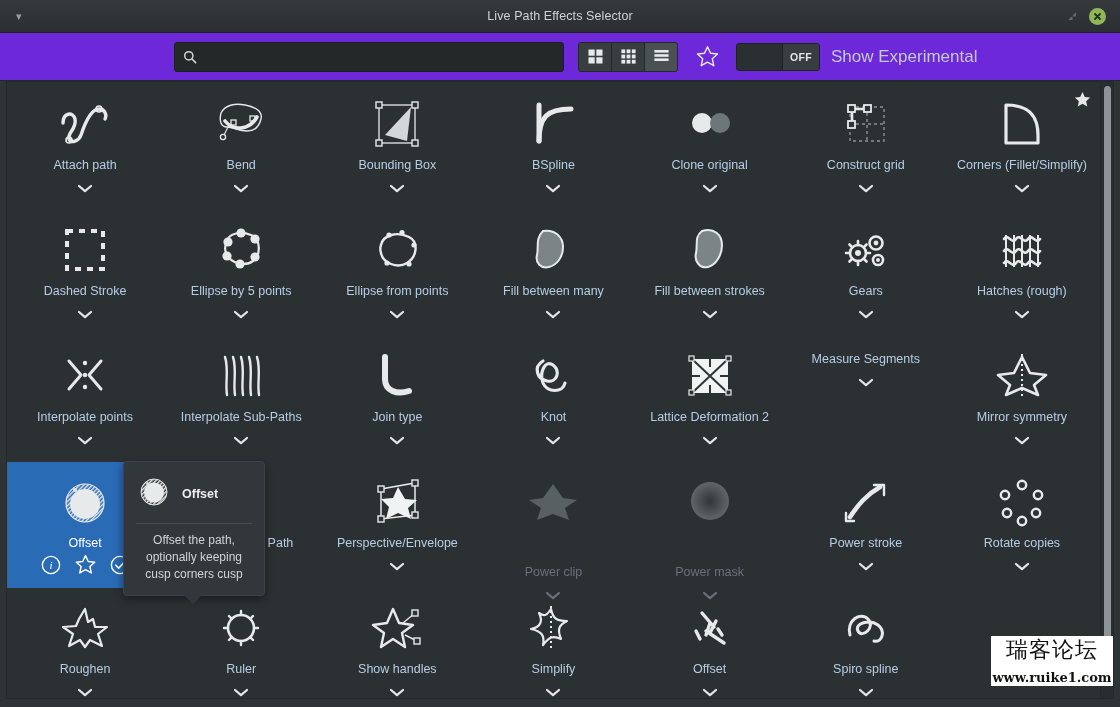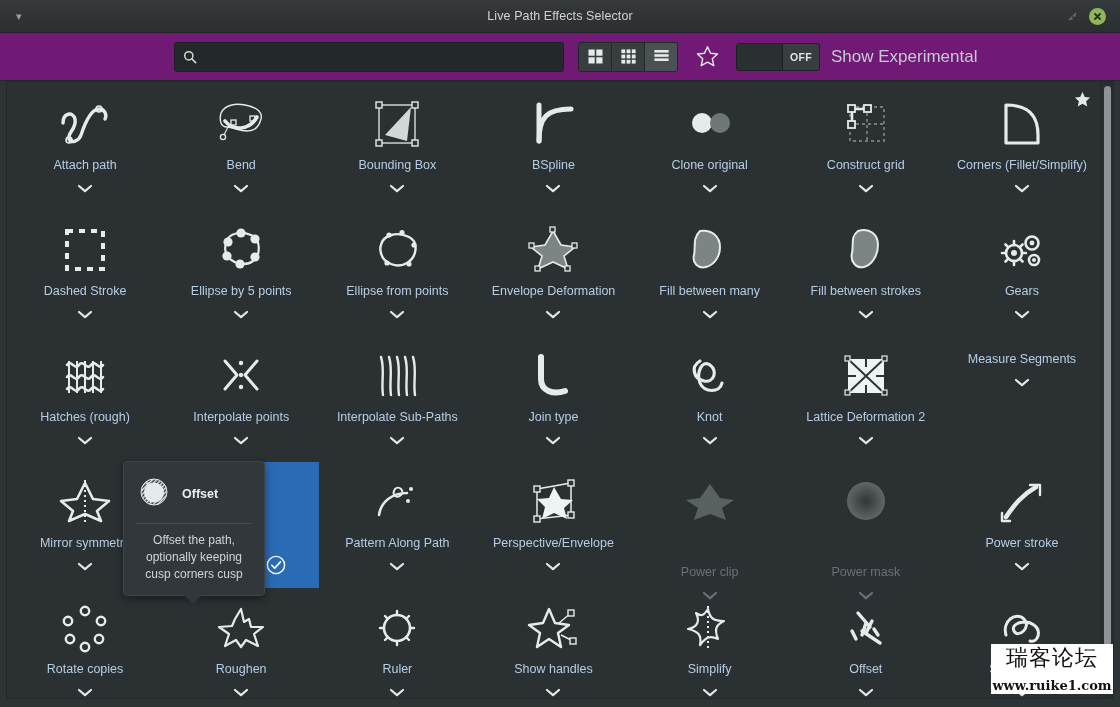--- a/index.html
+++ b/index.html
@@ -34,21 +34,21 @@
   .icon-restore { width:13px;height:13px; display:block; opacity:.55;}
   .btn-close {
     width: 17px; height: 17px; border-radius: 50%;
     background: #8fb65a; display:flex; align-items:center; justify-content:center;
   }
   .btn-close svg { display:block; }
 
   
   .toolbar {
     height: 48px; flex: 0 0 48px;
-    background: #701a75;
+    background: #6d28d9;
     display: flex; align-items: center;
     padding: 0 14px;
     border-bottom: 1px solid #23282a;
   }
   .search-wrap {
     margin-left: 160px;
     width: 390px; height: 30px;
     background: #232829;
     border: 1px solid #1c2022;
     border-radius: 3px;
@@ -178,21 +178,21 @@
   .tt-body { color:#cfd5d7; font-size:12px; text-align:center; line-height:1.42; }
   .tt-arrow {
     position:absolute; left: 60px; bottom: -9px;
     width: 0; height: 0;
     border-left: 9px solid transparent;
     border-right: 9px solid transparent;
     border-top: 9px solid #31373a;
   }
   
   .watermark {
-    position:absolute; right: 0; bottom: 4px;
+    position:absolute; right: 0; bottom: 12px;
     width: 122px; height: 50px;
     background: #ffffff;
     display:flex; flex-direction:column; align-items:center; justify-content:center;
     z-index: 40;
     overflow:hidden;
   }
   .wm1 { font-size: 22px; color:#111; font-family:"DejaVu Sans", sans-serif; line-height:1; letter-spacing:1px;}
   .wm2 { font-size: 13px; color:#111; font-family:"DejaVu Serif", serif; font-weight:bold; line-height:1; margin-top:10px;}
 </style>
 </head>
@@ -431,38 +431,20 @@
               </svg>
             </div>
             <div class="lbl">Ellipse from points</div>
             <div class="chev"><svg width="16" height="9" viewBox="0 0 16 9">
                 <path d="M2,2 L8,7.2 L14,2" fill="none" stroke="#e3e7e8" stroke-width="2.2" stroke-linecap="round" stroke-linejoin="round"></path>
               </svg></div>
           </div>
           <div class="tile">
             <div class="ico">
               <svg width="60" height="56" viewBox="0 0 60 56">
-                <path d="M30,8 L38,22 L52,24 L41,33 L45,46 L30,39 L15,46 L19,33 L8,24 L22,22 Z" fill="#7d8486" stroke="#e6eaeb" stroke-width="1.6"></path>
-                <g fill="#2e3436" stroke="#e6eaeb" stroke-width="1.3">
-                  <rect x="6" y="20" width="5" height="5"></rect>
-                  <rect x="27" y="4" width="5" height="5"></rect>
-                  <rect x="49" y="20" width="5" height="5"></rect>
-                  <rect x="12" y="43" width="5" height="5"></rect>
-                  <rect x="42" y="43" width="5" height="5"></rect>
-                </g>
-              </svg>
-            </div>
-            <div class="lbl">Envelope Deformation</div>
-            <div class="chev"><svg width="16" height="9" viewBox="0 0 16 9">
-                <path d="M2,2 L8,7.2 L14,2" fill="none" stroke="#e3e7e8" stroke-width="2.2" stroke-linecap="round" stroke-linejoin="round"></path>
-              </svg></div>
-          </div>
-          <div class="tile">
-            <div class="ico">
-              <svg width="60" height="56" viewBox="0 0 60 56">
                 <path d="M20,8 C12,16 16,24 14,32 C12,40 18,46 26,44 C34,42 40,34 40,24 C40,14 32,6 20,8 Z" fill="#7d8486" stroke="#e6eaeb" stroke-width="2"></path>
               </svg>
             </div>
             <div class="lbl">Fill between many</div>
             <div class="chev"><svg width="16" height="9" viewBox="0 0 16 9">
                 <path d="M2,2 L8,7.2 L14,2" fill="none" stroke="#e3e7e8" stroke-width="2.2" stroke-linecap="round" stroke-linejoin="round"></path>
               </svg></div>
           </div>
           <div class="tile">
             <div class="ico">

